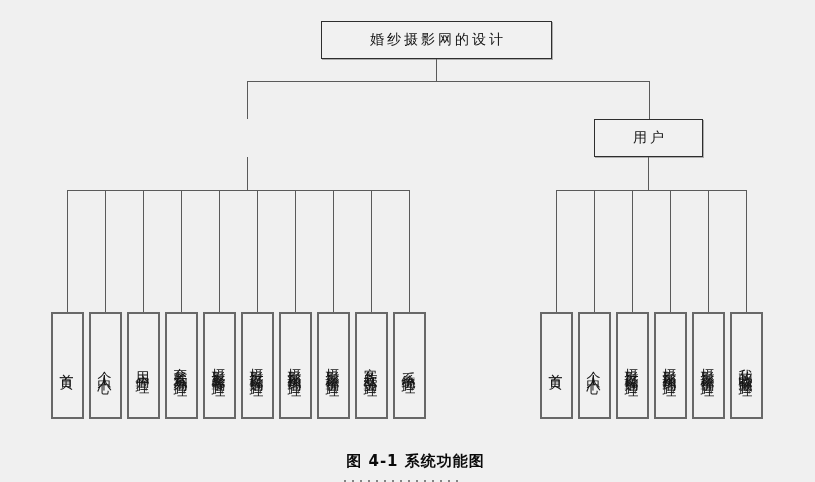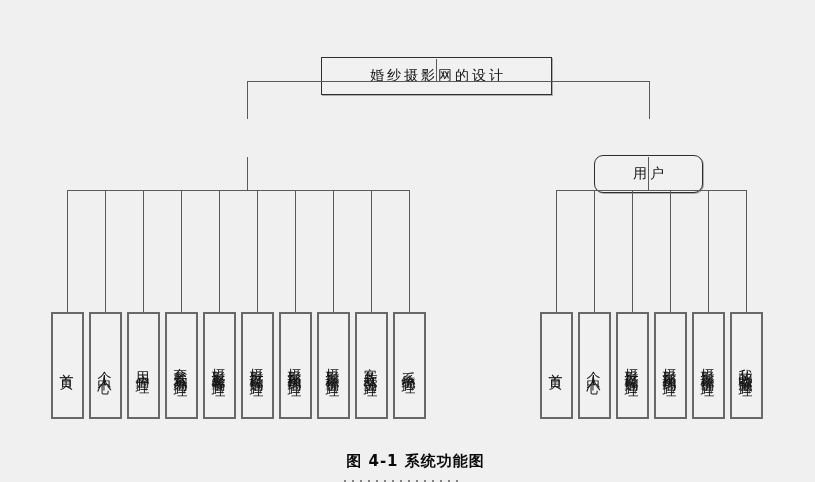--- a/index.html
+++ b/index.html
@@ -8,21 +8,21 @@
     position:relative;width:815px;height:482px;background:#f0f0f0;overflow:hidden;
   }
   .node{
     position:absolute;box-sizing:border-box;background:#f1f1f1;
     display:flex;align-items:center;justify-content:center;
     color:#141414;
   }
   .top-node{
     border:1px solid #2e2e2e;
     box-shadow:1px 1px 0 rgba(90,90,90,.45);
-    font-size:14px;letter-spacing:3px;text-indent:3px;white-space:nowrap;margin-top:36px;
+    font-size:14px;letter-spacing:3px;text-indent:3px;white-space:nowrap;
   }
   .leaf{
     border:2px solid #686868;
     font-size:14px;
   }
   .leaf .vtext{
     writing-mode:vertical-rl;text-orientation:upright;
     letter-spacing:3px;line-height:1;color:#141414;
   }
   .hline,.vline{position:absolute;background:#5a5a5a;}
@@ -45,21 +45,21 @@
 
   <div class="node top-node" style="left:321px;top:21px;width:231px;height:38px;">
     <span>婚纱摄影网的设计</span>
   </div>
 
   <div class="vline" style="left:436px;top:59px;height:22px;"></div>
   <div class="hline" style="left:247px;top:81px;width:403px;"></div>
   <div class="vline" style="left:247px;top:81px;height:38px;"></div>
   <div class="vline" style="left:649px;top:81px;height:38px;"></div>
 
-  <div class="node top-node" style="left:594px;top:119px;width:109px;height:38px;border-radius:9px;">
+  <div class="node top-node" style="left:594px;top:119px;width:109px;height:38px;">
     <span>用户</span>
   </div>
 
   <div class="vline" style="left:247px;top:157px;height:33px;"></div>
   <div class="hline" style="left:67px;top:190px;width:342px;"></div>
   <div class="vline" style="left:67px;top:190px;height:122px;"></div>
   <div class="vline" style="left:105px;top:190px;height:122px;"></div>
   <div class="vline" style="left:143px;top:190px;height:122px;"></div>
   <div class="vline" style="left:181px;top:190px;height:122px;"></div>
   <div class="vline" style="left:219px;top:190px;height:122px;"></div>

